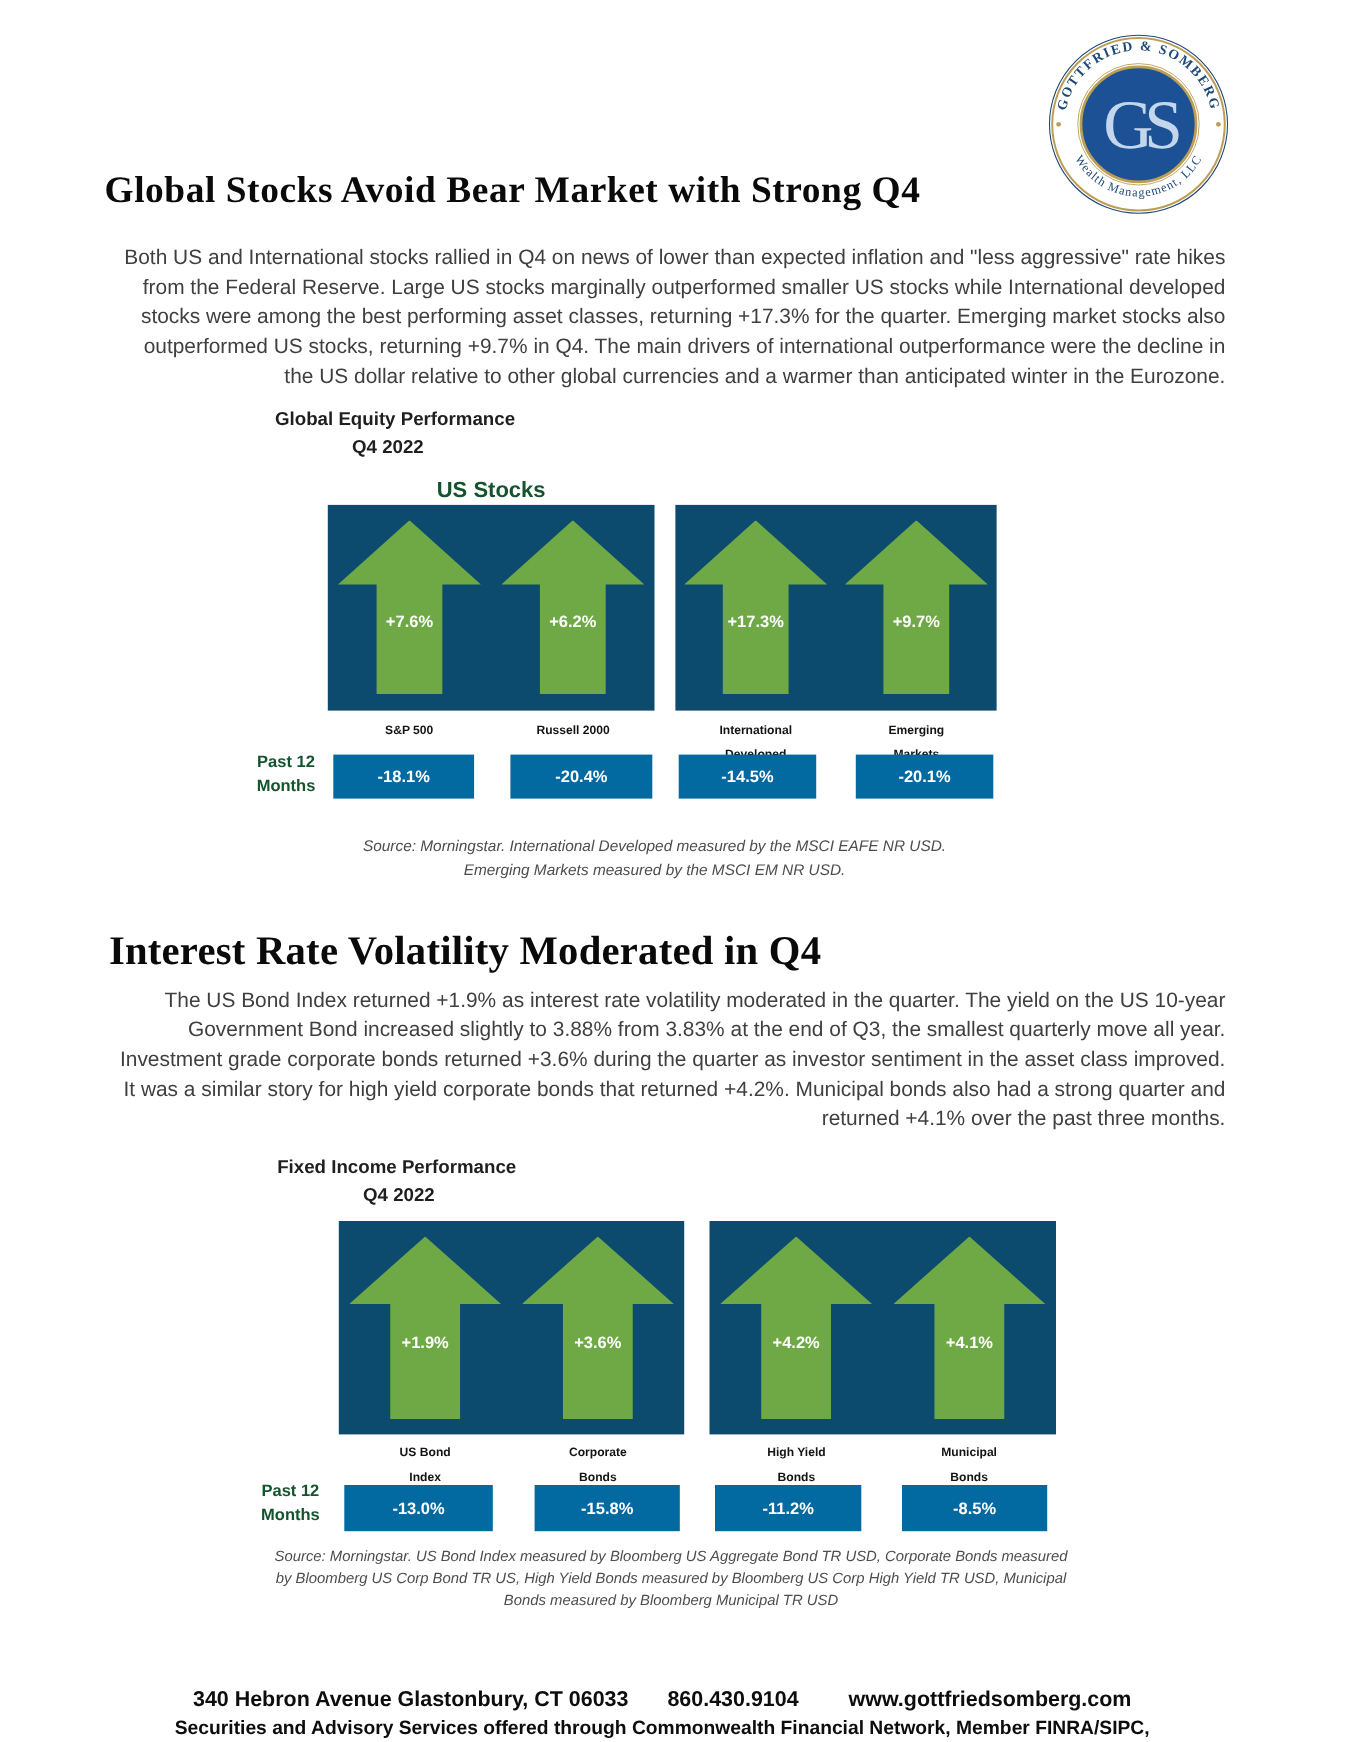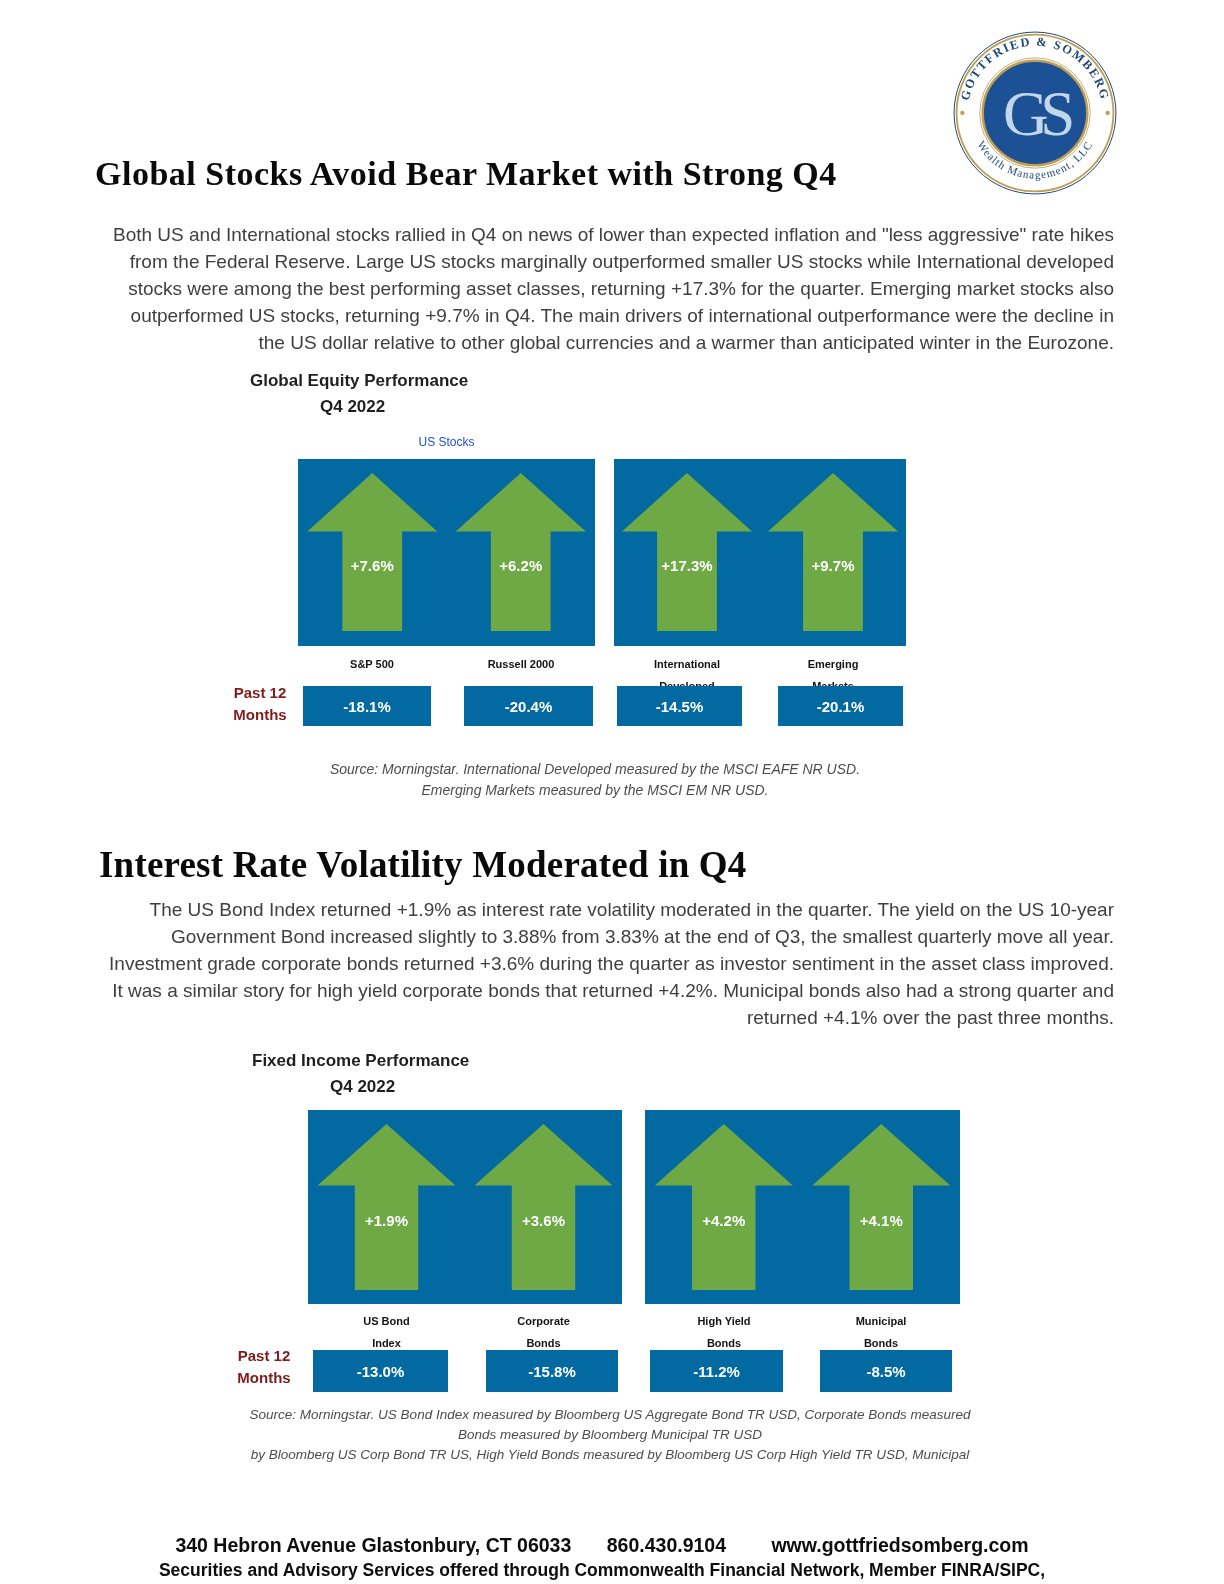--- a/index.html
+++ b/index.html
@@ -18,31 +18,31 @@
   .para2{top:877px;}
 
   
   .logo{left:952px;top:28px;width:166px;height:170px;}
 
   
   .chart{left:0;width:1224px;}
   .chart1{top:365px;height:455px;}
   .chart2{top:1045px;height:480px;}
   .c-title{font-weight:bold;font-size:17px;color:#1f1f1f;white-space:nowrap;}
-  .c-header{font-weight:normal;font-size:12px;color:#1d4ed8;text-align:center;}
-  .panel{background:#0369a1;}
+  .c-header{font-weight:bold;font-size:20px;color:#14532d;text-align:center;}
+  .panel{background:#0c4a6e;}
   .panel-inner{display:flex;width:100%;height:100%;justify-content:space-around;align-items:flex-end;}
   .arrow{position:relative;background:#6ea945;
          clip-path:polygon(50% 0,100% 37%,73% 37%,73% 100%,27% 100%,27% 37%,0 37%);}
   .arrow .val{position:absolute;top:53%;left:0;width:100%;text-align:center;
               color:#ffffff;font-weight:bold;font-size:15px;}
   .a1{width:130px;height:158px;margin-bottom:15px;}
   .a2{width:138px;height:166px;margin-bottom:14px;}
   .col-label{font-weight:bold;font-size:11px;line-height:22px;color:#141414;text-align:center;}
-  .past12{font-weight:bold;font-size:15px;line-height:22px;color:#7f1d1d;text-align:center;}
+  .past12{font-weight:bold;font-size:15px;line-height:22px;color:#14532d;text-align:center;}
   .navybox{background:#0369a1;color:#ffffff;font-weight:bold;font-size:15px;
            display:flex;align-items:center;justify-content:center;}
   .src{font-style:italic;color:#4d4d4d;font-size:14px;line-height:21px;text-align:center;}
   .src2{font-size:13.5px;line-height:20px;}
 
   
   .footer{left:0;top:1488px;width:1204px;text-align:center;color:#0d0d0d;font-weight:bold;}
   .f-line1{font-size:19.5px;line-height:26px;}
   .f-line1 .seg{display:inline-block;margin-top:44px;}
   .f-gap1{margin-left:30px;}
@@ -188,22 +188,22 @@
       <div>Months</div>
     </div>
 
     <div class="abs navybox" style="left:313px;top:305px;width:135px;height:42px;">-13.0%</div>
     <div class="abs navybox" style="left:486px;top:305px;width:132px;height:42px;">-15.8%</div>
     <div class="abs navybox" style="left:650px;top:305px;width:133px;height:42px;">-11.2%</div>
     <div class="abs navybox" style="left:820px;top:305px;width:132px;height:42px;">-8.5%</div>
 
     <div class="abs src src2" style="left:230px;top:360px;width:760px;">
       <div>Source: Morningstar. US Bond Index measured by Bloomberg US Aggregate Bond TR USD, Corporate Bonds measured</div>
+      <div>by Bloomberg US Corp Bond TR US, High Yield Bonds measured by Bloomberg US Corp High Yield TR USD, Municipal</div>
       <div>Bonds measured by Bloomberg Municipal TR USD</div>
-      <div>by Bloomberg US Corp Bond TR US, High Yield Bonds measured by Bloomberg US Corp High Yield TR USD, Municipal</div>
     </div>
   </div>
 
   <div class="abs footer">
     <div class="f-line1">
       <span class="seg">340 Hebron Avenue Glastonbury, CT 06033</span>
       <span class="seg f-gap1">860.430.9104</span>
       <span class="seg f-gap2">www.gottfriedsomberg.com</span>
     </div>
     <div class="f-line2">Securities and Advisory Services offered through Commonwealth Financial Network, Member FINRA/SIPC,</div>

